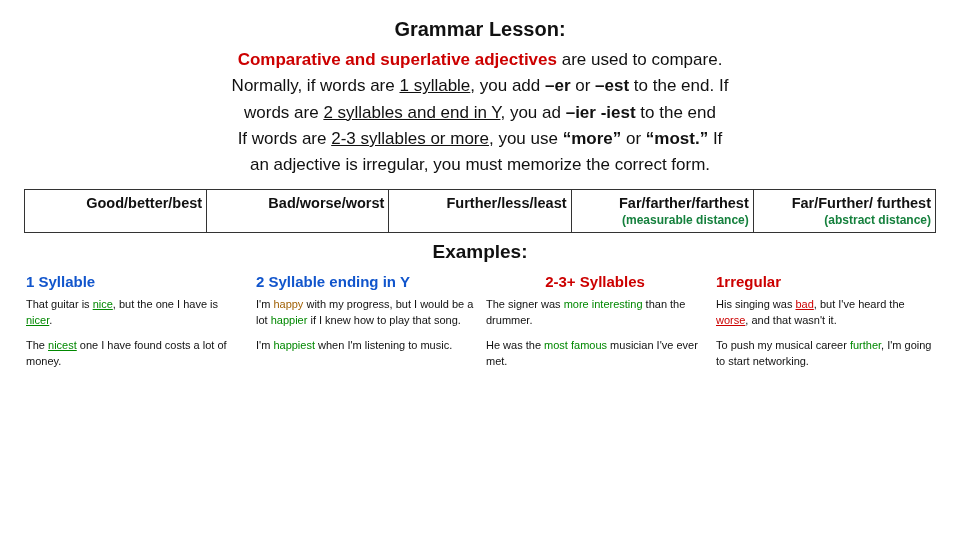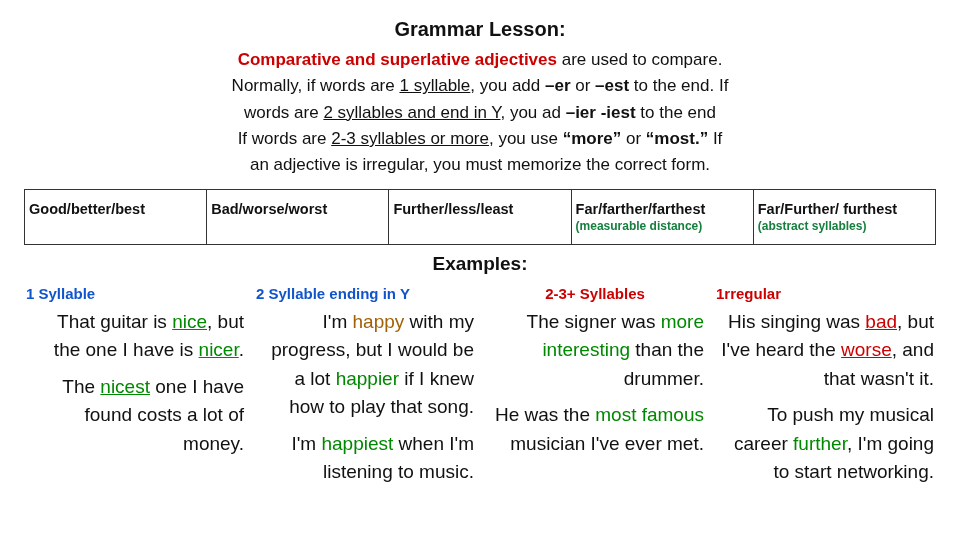--- a/index.html
+++ b/index.html
@@ -30,22 +30,22 @@
 
     
     .adj-table {
       width: 100%;
       border-collapse: collapse;
       margin-bottom: 8px;
       table-layout: fixed;
     }
     .adj-table td {
       border: 1.5px solid #333;
-      text-align: left;
-      padding: 11px 4px;
+      text-align: right;
+      padding: 5px 4px;
       font-size: 14.5px;
       font-weight: bold;
       vertical-align: top;
     }
 
     .examples-title {
       text-align: center;
       font-size: 19px;
       font-weight: bold;
       margin-bottom: 10px;
@@ -64,24 +64,23 @@
       font-size: 15px;
       font-weight: bold;
       margin-bottom: 6px;
     }
     .col1-title { color: #1155cc; }
     .col2-title { color: #1155cc; }
     .col3-title { color: #cc0000; text-align: center; }
     .col4-title { color: #cc0000; }
 
     .ex-col p {
-      font-size: 19px;
+      font-size: 11px;
       line-height: 1.5;
       margin-bottom: 8px;
-      text-align: right;
     }
     .highlight-nice { color: #008800; text-decoration: underline; }
     .highlight-nicer { color: #008800; text-decoration: underline; }
     .highlight-nicest { color: #008800; text-decoration: underline; }
     .highlight-happy { color: #a16207; }
     .highlight-happier { color: #008800; }
     .highlight-happiest { color: #008800; }
     .highlight-most-famous { color: #008800; }
     .highlight-more { color: #008800; }
     .highlight-interesting { color: #008800; }
@@ -108,21 +107,21 @@
       <tr>
     <td>Good/better/best</td>
     <td>Bad/worse/worst</td>
     <td>Further/less/least</td>
     <td>
       <span>Far/farther/farthest</span><br>
       <span class="small-note">(measurable distance)</span>
     </td>
     <td>
       <span>Far/Further/ furthest</span><br>
-      <span class="small-note">(abstract syllables)</span>
+      <span class="small-note">(abstract distance)</span>
     </td>
   </tr>
 </tbody>
   </table>
 
 <div class="examples-title">Examples:</div>
 
 <div class="examples-grid">
 
   <div class="ex-col">

